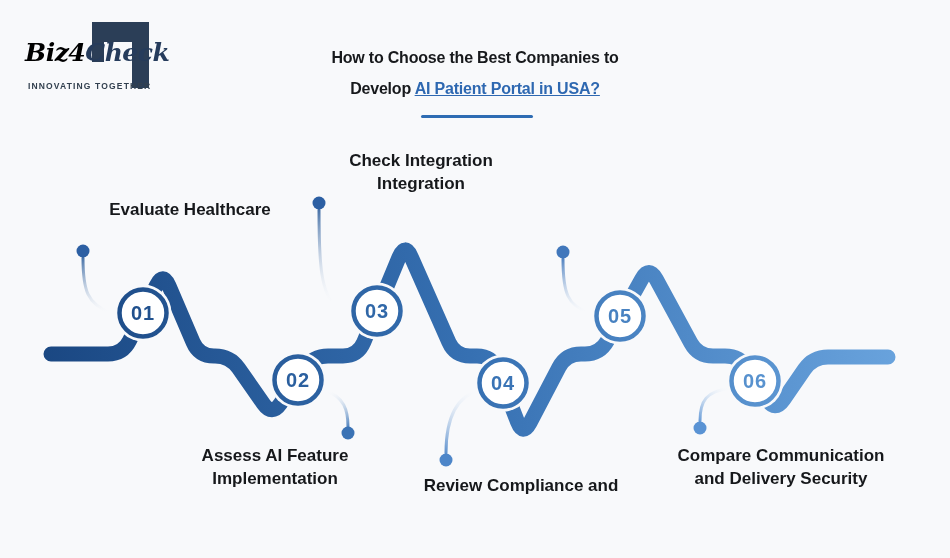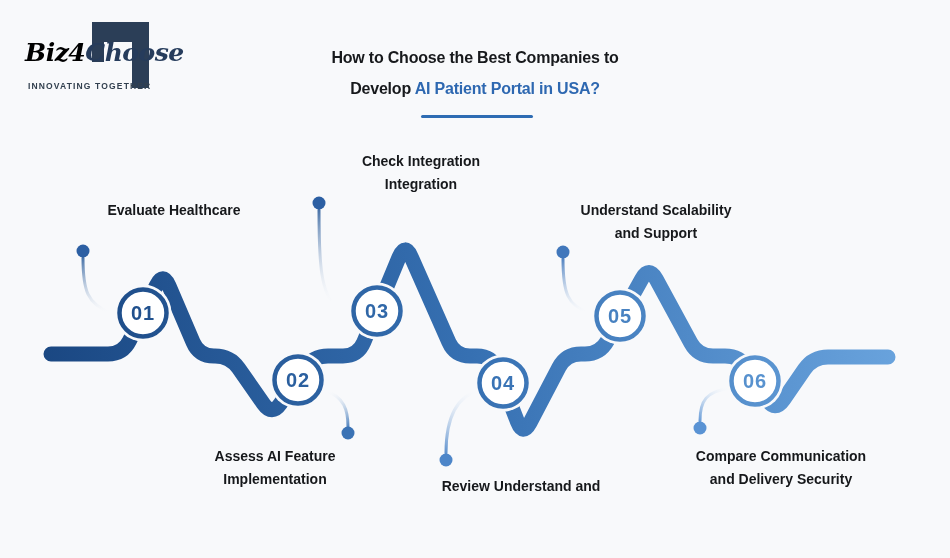--- a/index.html
+++ b/index.html
@@ -13,47 +13,47 @@
   .logo .brand{position:absolute;left:0;top:20px;z-index:1;white-space:nowrap;
     font-family:"DejaVu Serif","Liberation Serif",serif;font-style:italic;font-weight:700;
     font-size:25px;letter-spacing:-0.5px;}
   .logo .brand .blue{color:#000000;}
   .logo .brand .navy{color:#263c5c;}
   .logo .tagline{position:absolute;left:3px;top:63px;z-index:1;
     font-size:8.5px;font-weight:700;letter-spacing:1.15px;color:#32404f;}
   
   .title{position:absolute;left:0;right:0;top:42px;text-align:center;
     font-size:16px;line-height:31px;font-weight:700;color:#17191c;letter-spacing:-0.2px;}
-  .title .hl{color:#2e68b1;}
+  .title .hl{color:#2e68b1;text-decoration:underline;}
   .title-underline{position:absolute;left:421px;top:115px;width:112px;height:3px;
     background:#2e6cb3;border-radius:2px;}
   
   .wave{position:absolute;left:0;top:0;}
   .step-number{font-family:"Liberation Sans",sans-serif;font-size:20px;font-weight:600;letter-spacing:1px;}
   
   .step-label{position:absolute;width:250px;text-align:center;
-    font-size:14px;line-height:22.5px;font-weight:600;color:#16181b;}
+    font-size:17px;line-height:22.5px;font-weight:600;color:#16181b;}
   .step-label span{display:block;}
-  .lbl1{left:49px;top:199px;text-align:center;}
+  .lbl1{left:65px;top:199px;text-align:center;}
   .lbl2{left:150px;top:445px;}
   .lbl3{left:296px;top:150px;}
   .lbl4{left:396px;top:475px;}
   .lbl5{left:531px;top:199px;}
   .lbl6{left:656px;top:445px;}
 </style>
 </head>
 <body>
 
 <div class="canvas">
 
   <div class="logo">
     <svg class="bracket" width="57" height="68" viewBox="0 0 57 68">
       <path d="M0,0 H57 V66 H40 V20 H12 V40 H0 Z" fill="#2b3e57"></path>
     </svg>
-    <div class="brand"><span class="blue">Biz</span><span class="blue">4</span><span class="navy">Choose</span></div>
+    <div class="brand"><span class="blue">Biz</span><span class="blue">4</span><span class="navy">Check</span></div>
     <div class="tagline">INNOVATING TOGETHER</div>
   </div>
 
   <div class="title">
     <div>How to Choose the Best Companies to</div>
     <div><span>Develop </span><span class="hl">AI Patient Portal in USA?</span></div>
   </div>
   <div class="title-underline"></div>
 
   <svg class="wave" width="950" height="558" viewBox="0 0 950 558">
@@ -145,24 +145,20 @@
   </div>
   <div class="step-label lbl2">
     <span>Assess AI Feature</span>
     <span>Implementation</span>
   </div>
   <div class="step-label lbl3">
     <span>Check Integration</span>
     <span>Integration</span>
   </div>
   <div class="step-label lbl4">
-    <span>Review Understand and</span>
-  </div>
-  <div class="step-label lbl5">
-    <span>Understand Scalability</span>
-    <span>and Support</span>
+    <span>Review Compliance and</span>
   </div>
   <div class="step-label lbl6">
     <span>Compare Communication</span>
     <span>and Delivery Security</span>
   </div>
 
 </div>
 
 </body></html>

